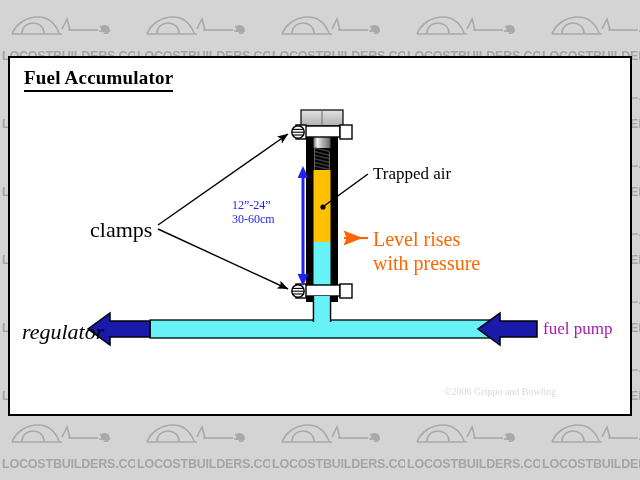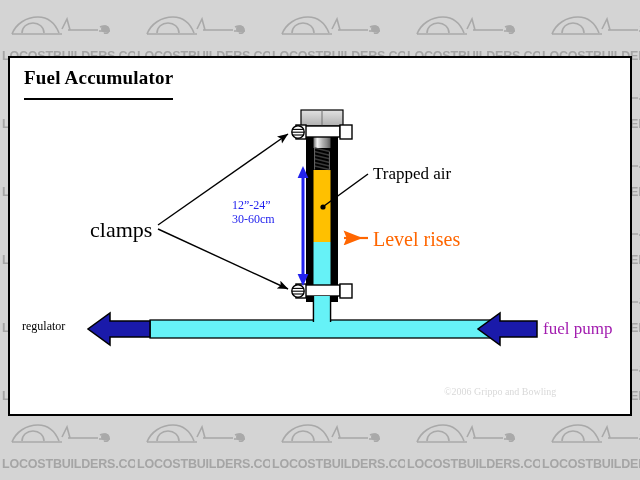--- a/index.html
+++ b/index.html
@@ -51,21 +51,21 @@
   
   #diagram-title {
     position: absolute;
     left: 14px;
     top: 10px;
     font-size: 19px;
     font-weight: bold;
     color: #000000;
     letter-spacing: .2px;
     border-bottom: 2px solid #000000;
-    padding-bottom: 9px;
+    padding-bottom: 1px;
     line-height: 1.1;
     white-space: nowrap;
   }
 
   
   .layer {
     position: absolute;
     left: 0;
     top: 0;
     width: 620px;
@@ -102,22 +102,23 @@
   #label-level {
     left: 363px;
     top: 170px;
     font-size: 20px;
     color: #ff6600;
   }
   #label-level .lvl-line { display: block; }
   #label-regulator {
     left: 12px;
     top: 261px;
-    font-size: 12px;
+    font-size: 22px;
     color: #000000;
+    font-style: italic;
   }
   #label-fuel-pump {
     left: 533px;
     top: 261px;
     font-size: 17px;
     color: #a21caf;
   }
   #label-copyright {
     left: 434px;
     top: 328px;
@@ -283,20 +284,21 @@
 
     <div class="lbl" id="label-trapped-air">Trapped air</div>
 
     <div class="lbl" id="label-dimension">
       <span class="dim-line">12”-24”</span>
       <span class="dim-line">30-60cm</span>
     </div>
 
     <div class="lbl" id="label-level">
       <span class="lvl-line">Level rises</span>
+      <span class="lvl-line">with pressure</span>
     </div>
 
     <div class="lbl" id="label-regulator">regulator</div>
 
     <div class="lbl" id="label-fuel-pump">fuel pump</div>
 
     <div class="lbl" id="label-copyright">©2006 Grippo and Bowling</div>
 
   </div>
 </div>

